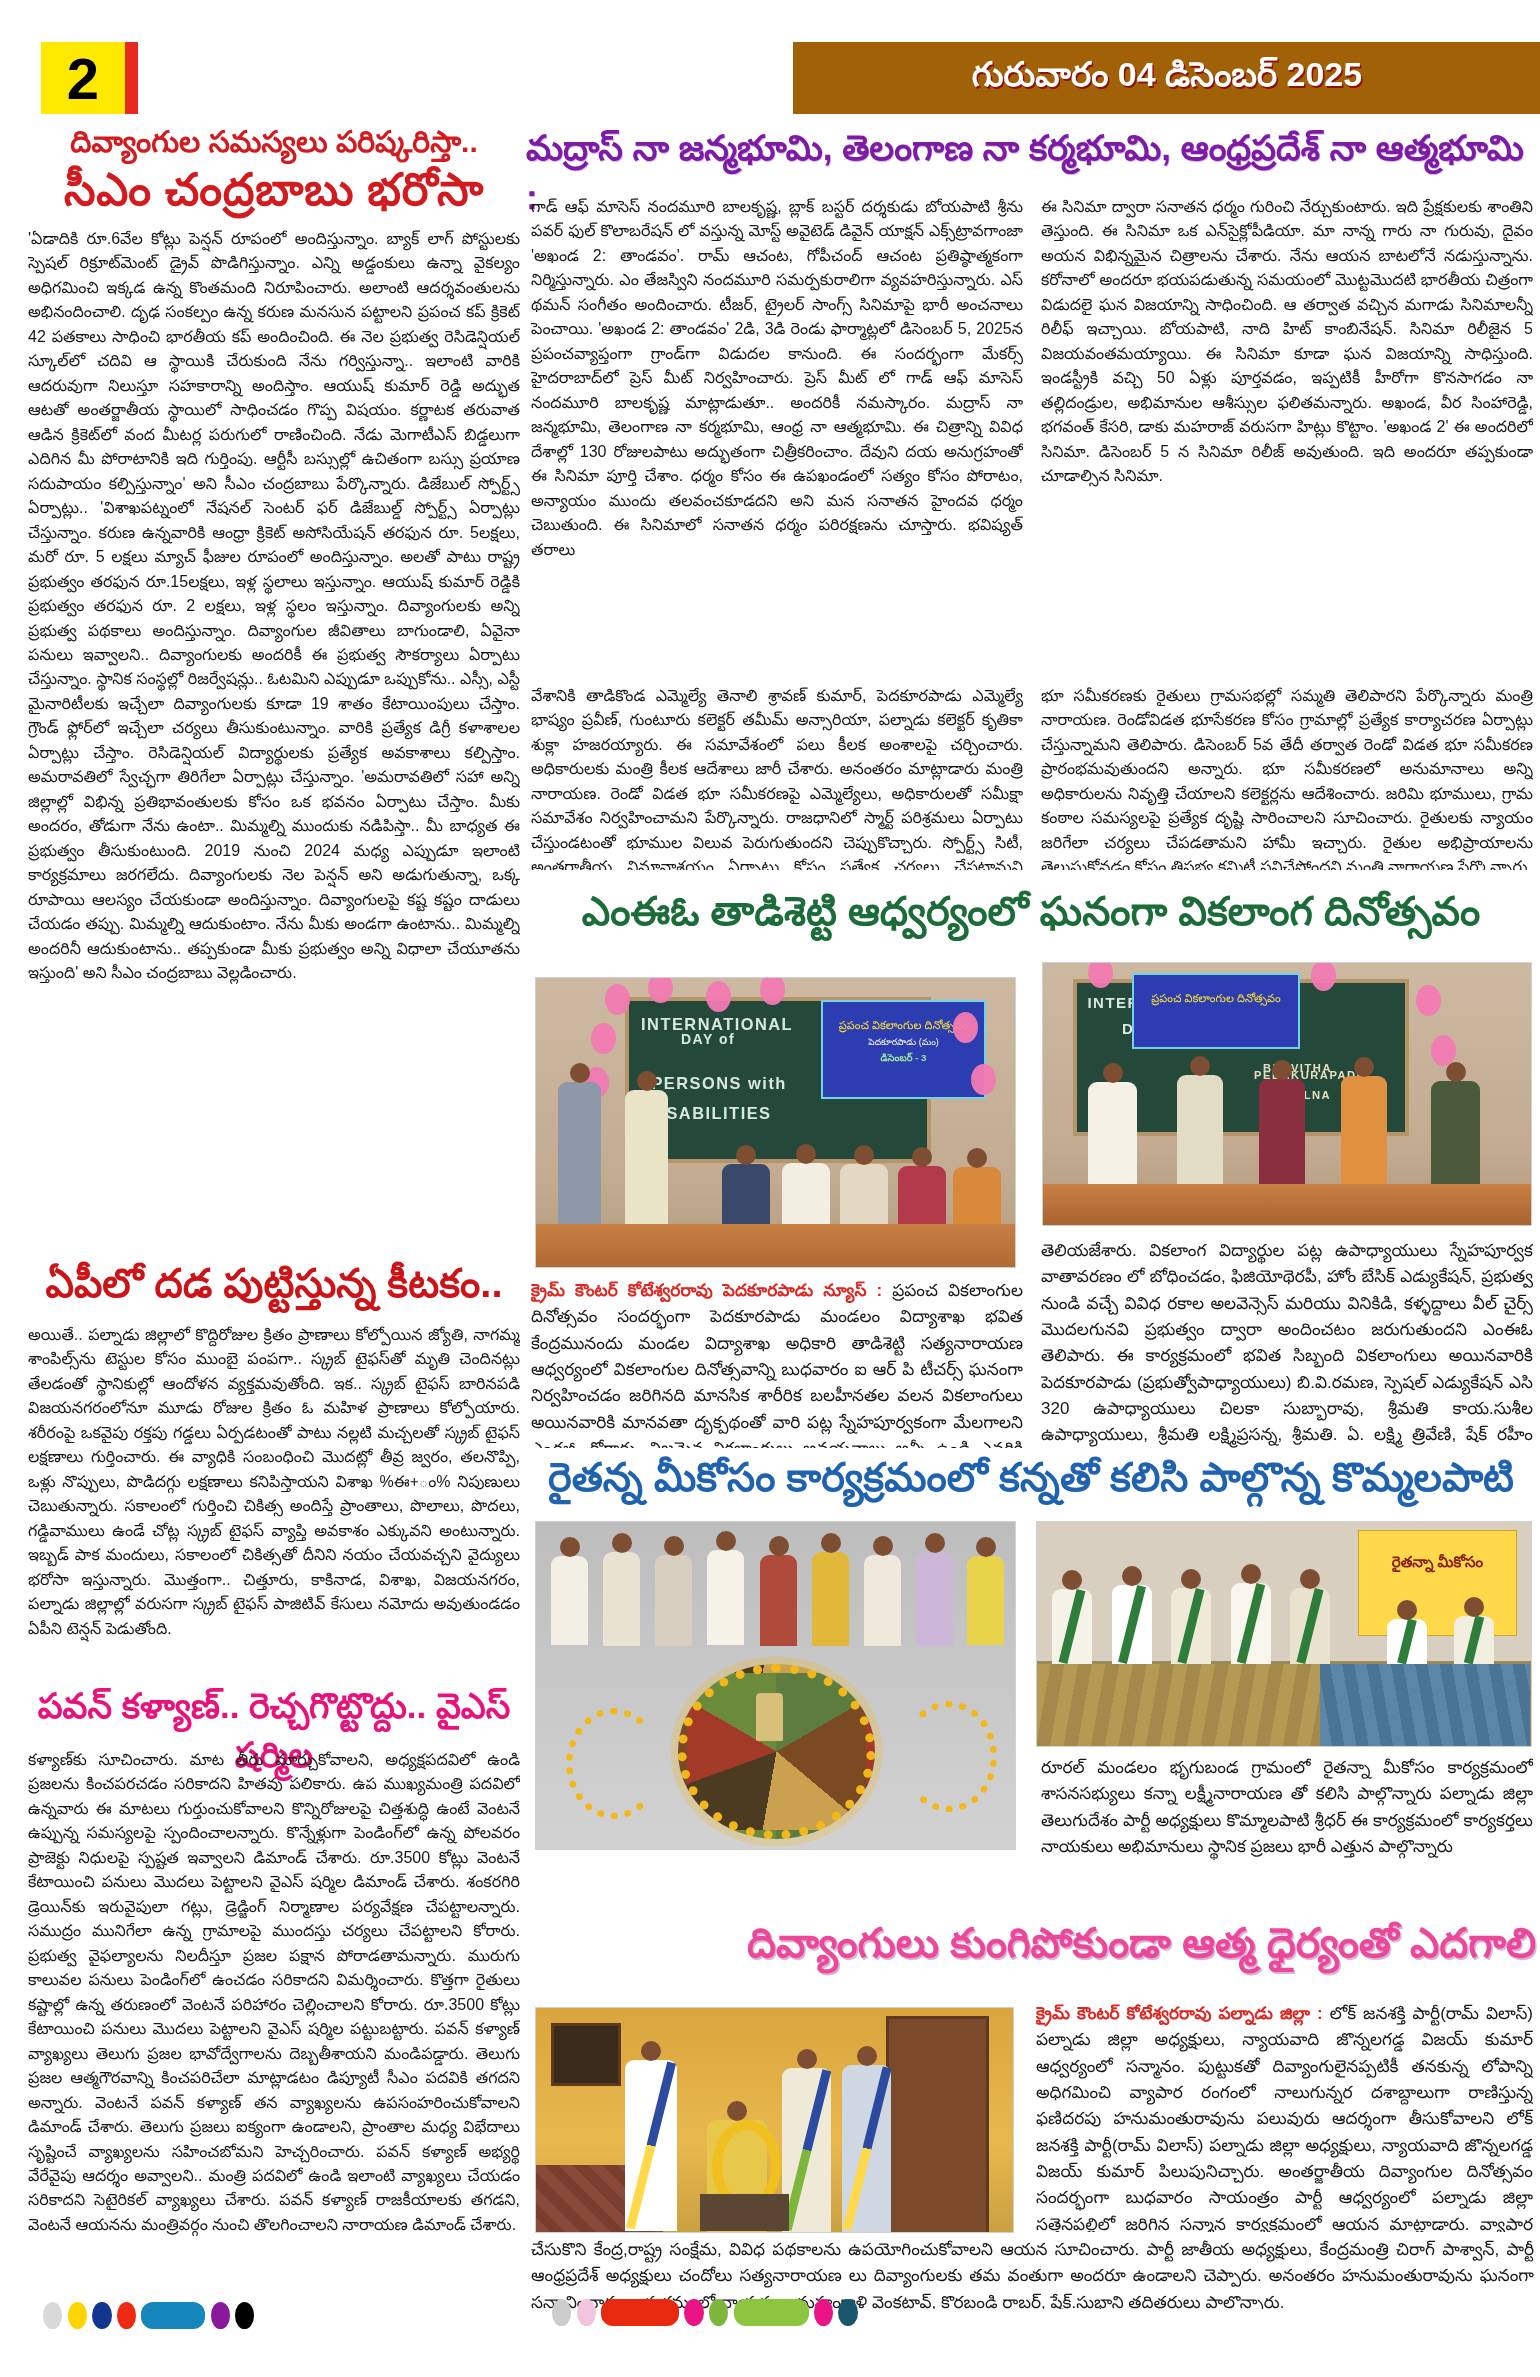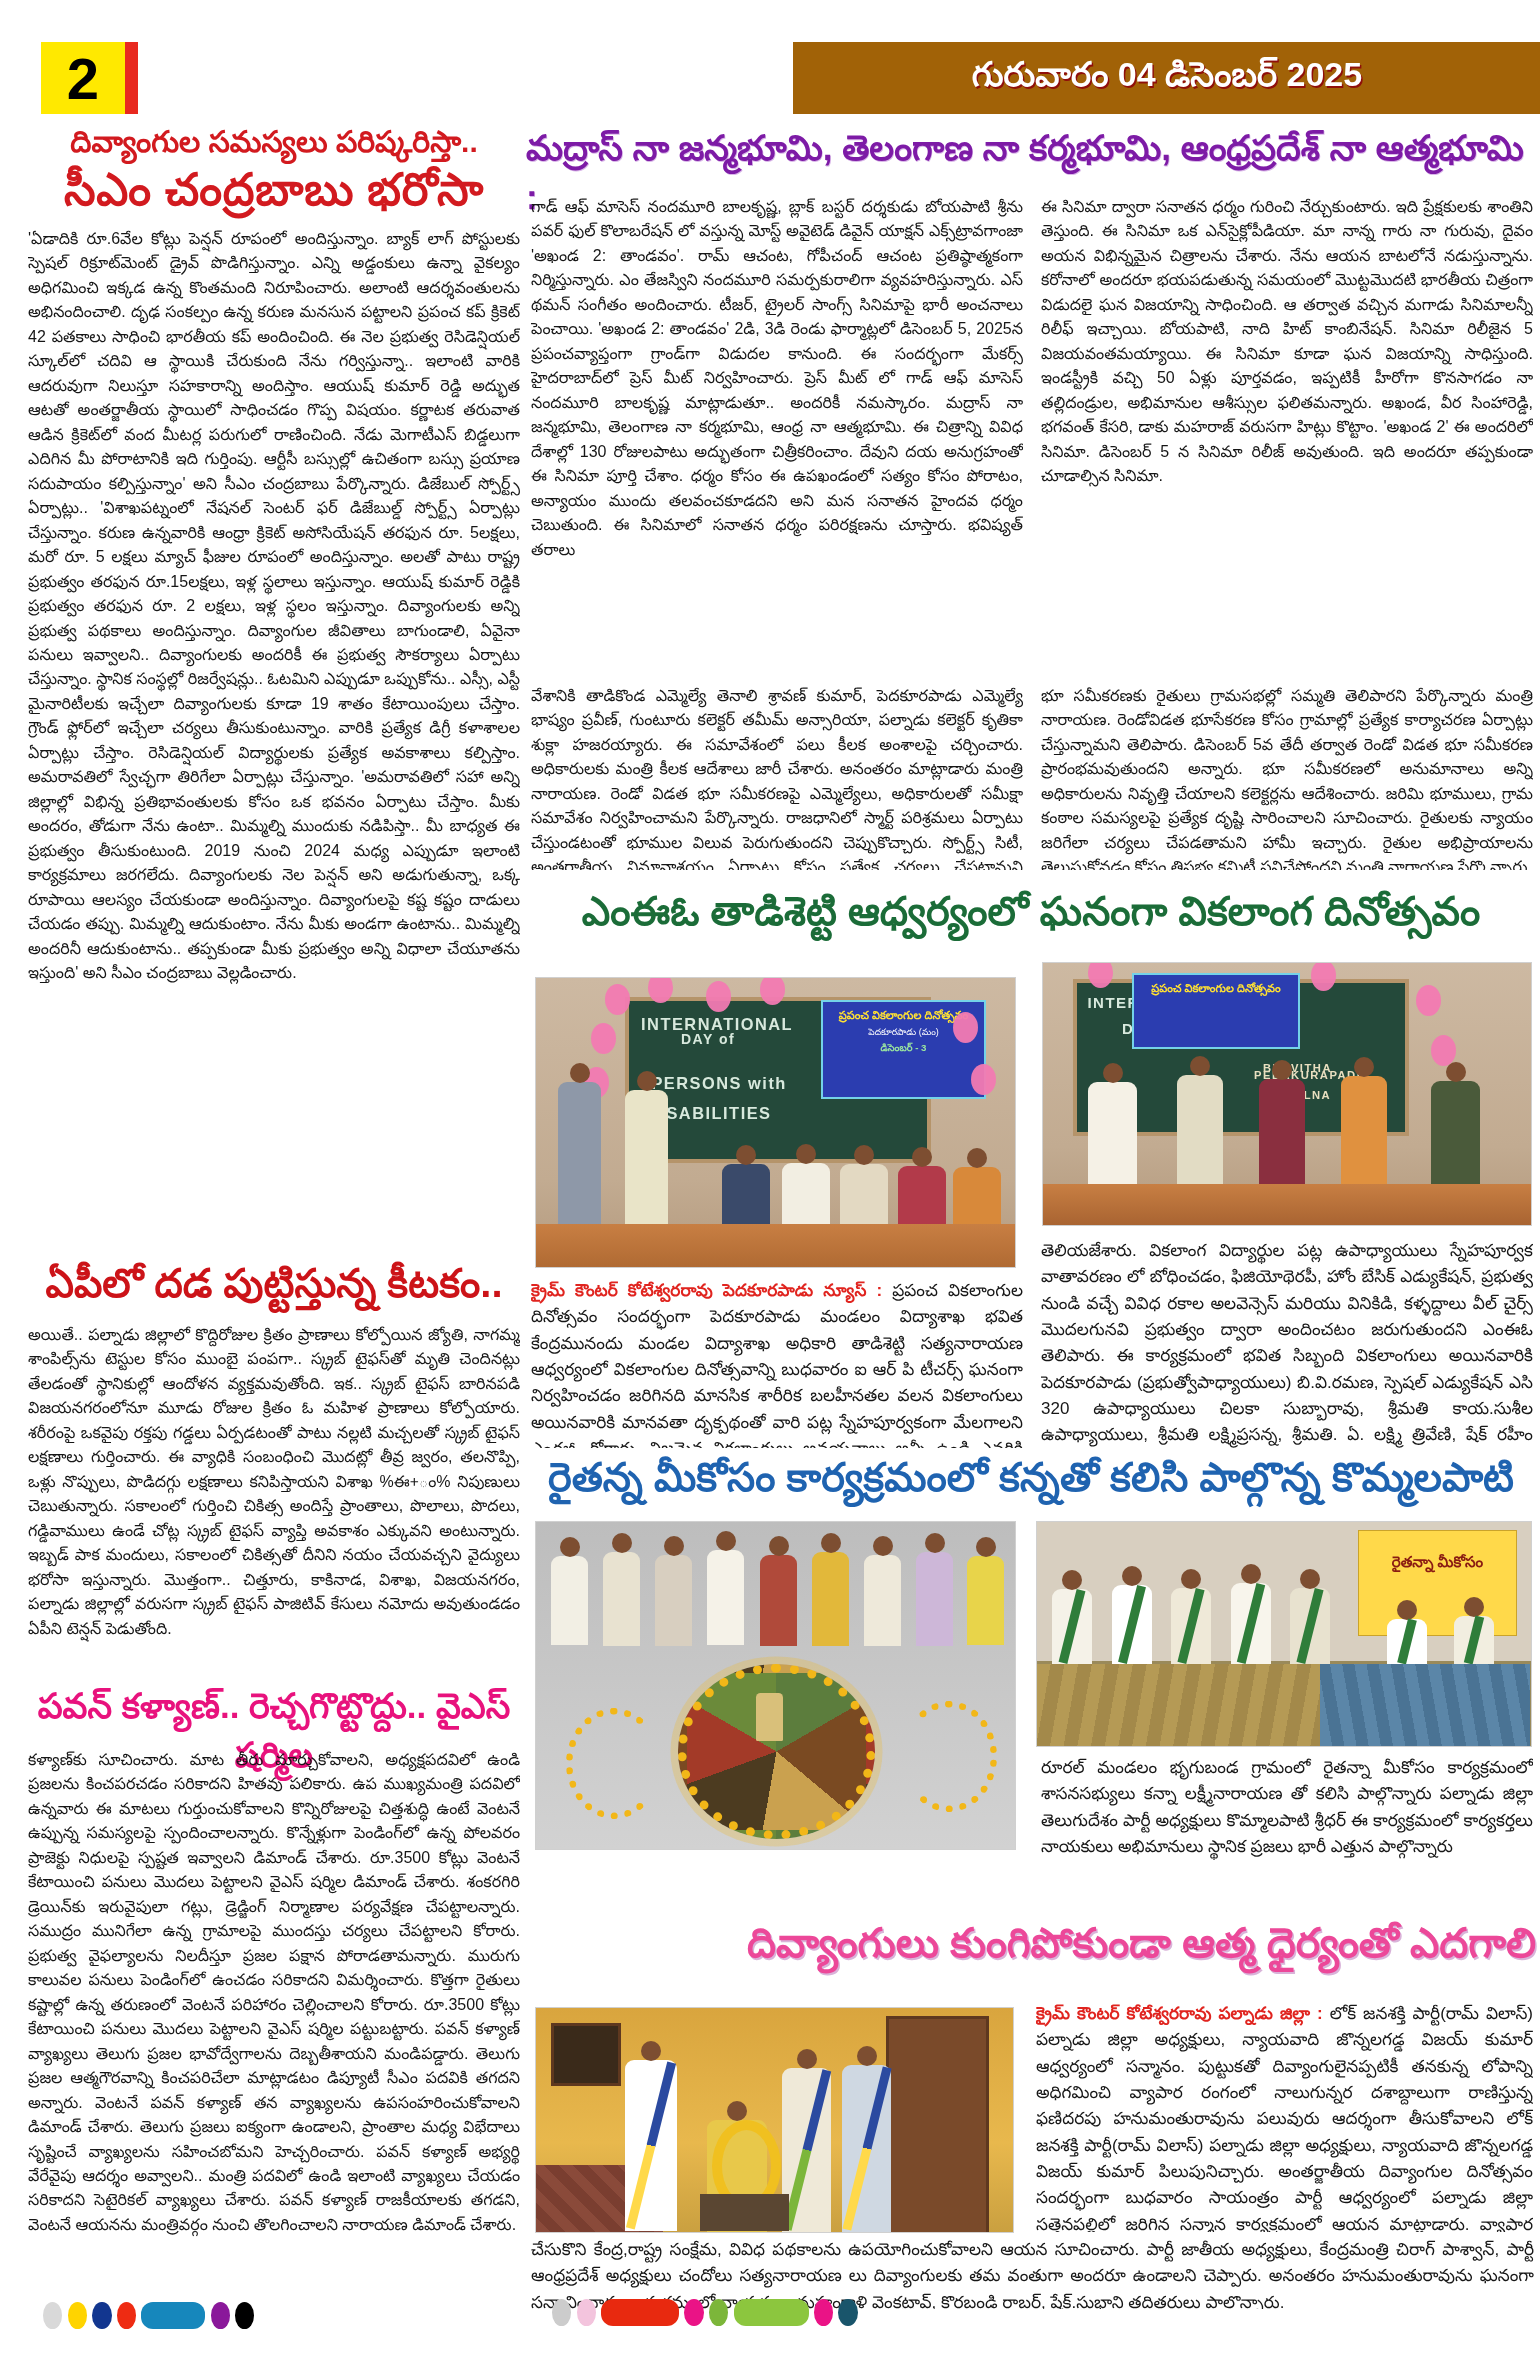--- a/index.html
+++ b/index.html
@@ -34,21 +34,21 @@
   .byline-red{color:#e0241f;font-weight:bold;}
   .byline-magenta{color:#e91e85;font-weight:bold;}
 
   
   .photo{overflow:hidden;border:0.7px solid #d0d0d0;}
   .classroom{background:linear-gradient(#cdb9a2,#c2ab91 70%,#b49a7e);}
   .board{position:absolute;background:#24493a;border:4.5px solid #b5946a;}
   .chalk{position:absolute;color:#d8e9dd;font-weight:bold;letter-spacing:1.5px;white-space:nowrap;}
   .photo-banner{position:absolute;background:#2b3db0;border:2.2px solid #74d2e8;color:#ffe133;
                 text-align:center;overflow:hidden;}
-  .photo-banner .b-title{font-size:11.2px;font-weight:bold;color:#ffe133;margin-top:7px;}
+  .photo-banner .b-title{font-size:11.2px;font-weight:normal;color:#ffe133;margin-top:17px;}
   .photo-banner .b-sub{font-size:9px;color:#ffffff;margin-top:3px;}
   .photo-banner .b-date{font-size:9.7px;color:#9be6a0;margin-top:2.2px;font-weight:bold;}
   .balloon{position:absolute;width:25px;height:31px;border-radius:50%;background:#f27ab2;opacity:.95;}
   .person{position:absolute;border-radius:9px 9px 0 0;}
   .person::before{content:'';position:absolute;top:-19.4px;left:50%;transform:translateX(-50%);
                   width:20px;height:20px;border-radius:50%;background:#7d4e31;}
   .sash{position:absolute;left:50%;top:0;width:9px;height:100%;transform:translateX(-50%) rotate(14deg);}
   .rangoli-bg{background:linear-gradient(#bdbdbd,#d2d2d2);}
   .rangoli{position:absolute;border-radius:50%;
            background:conic-gradient(#5c7d3d 0 60deg,#7a4a22 60deg 130deg,#caa14f 130deg 190deg,

